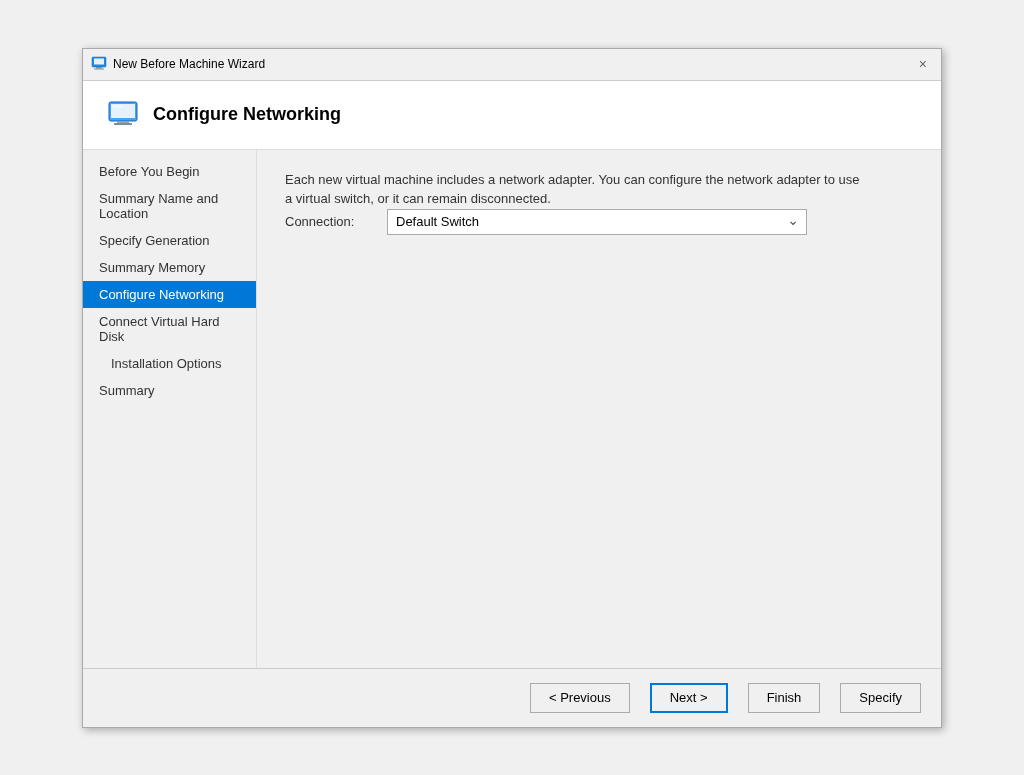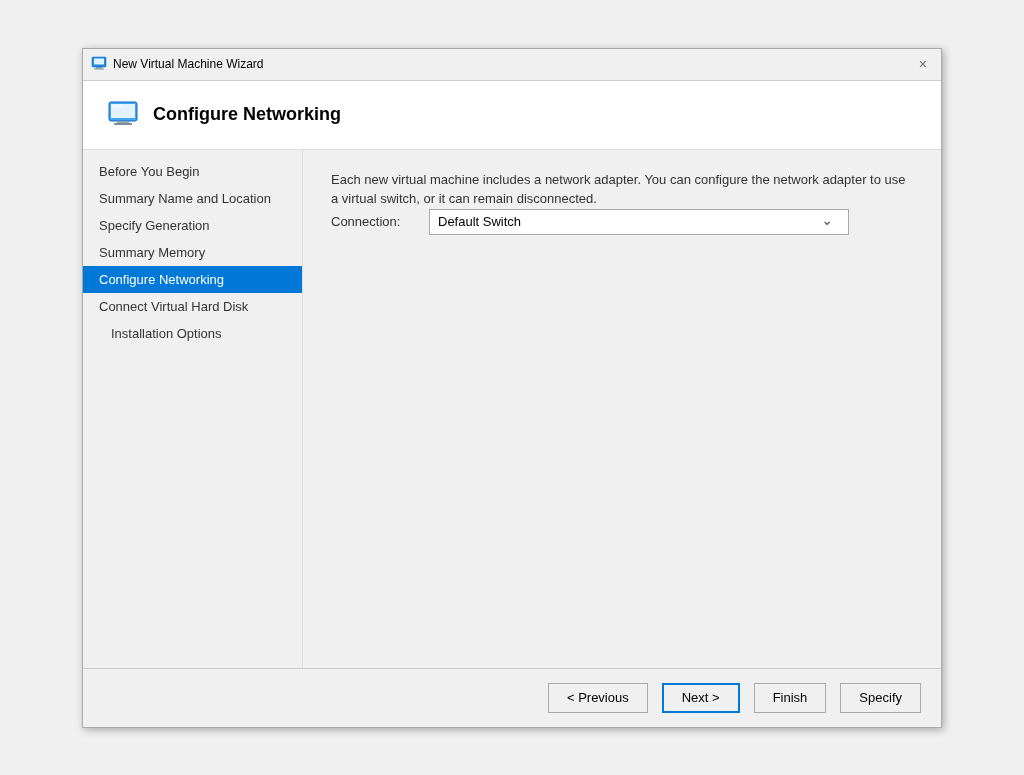--- a/index.html
+++ b/index.html
@@ -78,21 +78,21 @@
       color: #000;
     }
 
     .content-area {
       display: flex;
       flex: 1;
       overflow: hidden;
     }
 
     .sidebar {
-      width: 220px;
+      width: 174px;
       background: #f0f0f0;
       flex-shrink: 0;
       padding: 8px 0;
       border-right: 1px solid #ddd;
     }
 
     .sidebar-item {
       padding: 6px 16px;
       font-size: 13px;
       color: #333;
@@ -119,41 +119,41 @@
       font-size: 13px;
       color: #333;
       line-height: 1.5;
       max-width: 580px;
     }
 
     .form-row {
       display: flex;
       align-items: center;
       margin-bottom: 12px;
+      gap: 12px;
     }
 
     .form-label {
       font-size: 13px;
       color: #333;
       width: 90px;
       flex-shrink: 0;
     }
 
     .form-select {
       width: 420px;
       height: 26px;
       padding: 2px 8px;
       font-size: 13px;
       border: 1px solid #aaa;
       background: #fff;
       cursor: pointer;
       appearance: none;
       -webkit-appearance: none;
       position: relative;
-      margin-left: 8px;
     }
 
     .select-wrapper {
       position: relative;
       width: 420px;
     }
 
     .select-wrapper::after {
       content: '⌄';
       position: absolute;
@@ -165,21 +165,21 @@
       color: #555;
     }
 
     .footer {
       background: #f0f0f0;
       border-top: 1px solid #ccc;
       padding: 14px 20px;
       display: flex;
       justify-content: flex-end;
       align-items: center;
-      gap: 14px;
+      gap: 20px;
       flex-shrink: 0;
     }
 
     .btn {
       height: 30px;
       padding: 0 18px;
       font-size: 13px;
       cursor: pointer;
       border: 1px solid #aaa;
       background: #f0f0f0;
@@ -198,21 +198,21 @@
 <div class="window">
 
   <div class="titlebar">
 
     <svg class="titlebar-icon" viewBox="0 0 16 16" xmlns="http://www.w3.org/2000/svg">
       <rect x="1" y="1" width="14" height="10" rx="1" fill="#1E88E5" stroke="#1565C0" stroke-width="0.5"></rect>
       <rect x="3" y="2.5" width="10" height="6" fill="#E3F2FD"></rect>
       <rect x="5" y="11" width="6" height="1.5" fill="#78909C"></rect>
       <rect x="3" y="12.5" width="10" height="1" fill="#78909C"></rect>
     </svg>
-    <span class="titlebar-title">New Virtual Machine Wizard</span>
+    <span class="titlebar-title">New Before Machine Wizard</span>
     <span class="titlebar-close">×</span>
   </div>
 
   <div class="header-section">
     <svg class="header-icon" viewBox="0 0 32 32" xmlns="http://www.w3.org/2000/svg">
       <rect x="2" y="3" width="28" height="19" rx="2" fill="#42A5F5" stroke="#1565C0" stroke-width="1"></rect>
       <rect x="4" y="5" width="24" height="14" fill="#E3F2FD"></rect>
 
       <rect x="5" y="6" width="10" height="3" fill="rgba(255,255,255,0.4)" rx="0.5"></rect>
       <rect x="10" y="22" width="12" height="2" fill="#90A4AE"></rect>
@@ -237,20 +237,23 @@
         <span>Summary Memory</span>
       </div>
       <div class="sidebar-item active">
         <span>Configure Networking</span>
       </div>
       <div class="sidebar-item">
         <span>Connect Virtual Hard Disk</span>
       </div>
       <div class="sidebar-item indented">
         <span>Installation Options</span>
+      </div>
+      <div class="sidebar-item">
+        <span>Summary</span>
       </div>
     </div>
 
     <div class="main-content">
       <p class="description-text">Each new virtual machine includes a network adapter. You can configure the network adapter to use a virtual switch, or it can remain disconnected.</p>
       <div class="form-row">
         <span class="form-label">Connection:</span>
         <div class="select-wrapper">
           <select class="form-select">
             <option>Default Switch</option>

